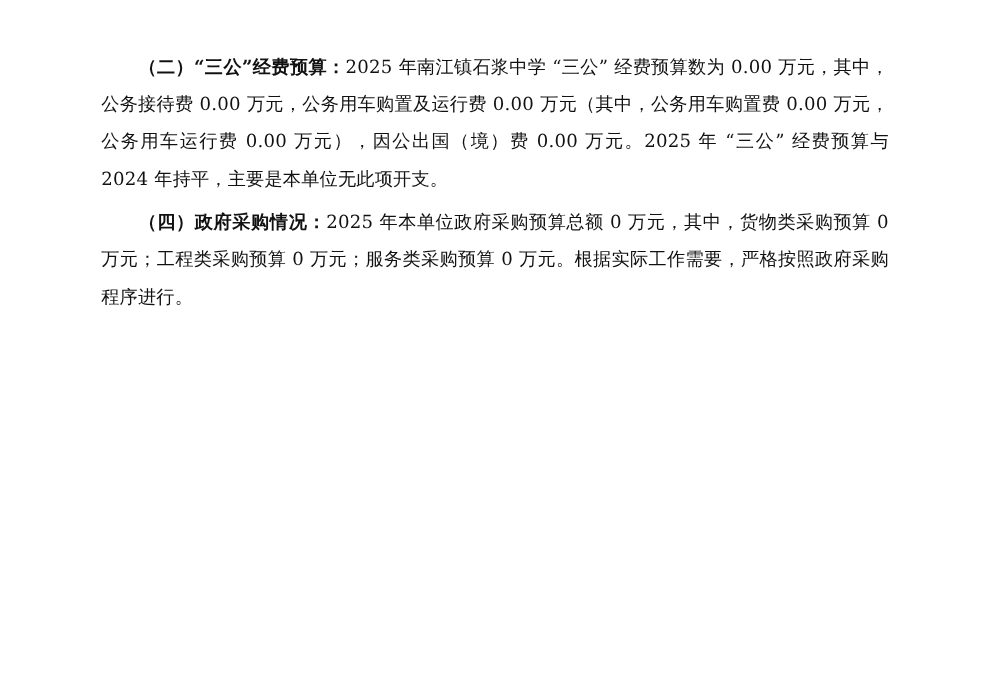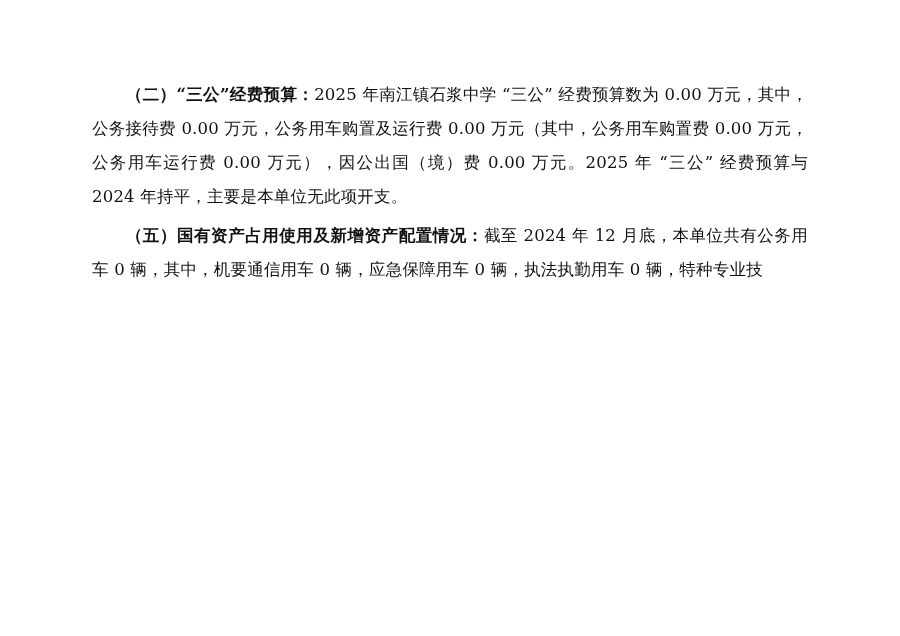--- a/index.html
+++ b/index.html
@@ -13,21 +13,21 @@
     font-family: "DejaVu Serif", "Liberation Serif", serif;
     color: #000000;
     overflow: hidden;
   }
   .page {
     position: relative;
     width: 900px;
     height: 636px;
     background: #ffffff;
     box-sizing: border-box;
-    padding: 78px 92px 0 92px;
+    padding: 44px 92px 0 92px;
   }
   .doc-body {
     font-size: 16.5px;
     line-height: 2.07;
     text-align: justify;
     text-justify: inter-ideograph;
     letter-spacing: 0.2px;
     color: #111111;
   }
   .para {
@@ -43,19 +43,19 @@
 <body>
 
 <div class="page">
   <div class="doc-body">
 
     <p class="para">
       <span class="lead">（二）“三公”经费预算：</span><span>2025 年南江镇石浆中学 “三公” 经费预算数为 0.00 万元，其中，公务接待费 0.00 万元，公务用车购置及运行费 0.00 万元（其中，公务用车购置费 0.00 万元，公务用车运行费 0.00 万元），因公出国（境）费 0.00 万元。2025 年 “三公” 经费预算与 2024 年持平，主要是本单位无此项开支。</span>
     </p>
 
 
+    <p class="para">
+      <span class="lead">（四）政府采购情况：</span><span>2025 年本单位政府采购预算总额 0 万元，其中，货物类采购预算 0 万元；工程类采购预算 0 万元；服务类采购预算 0 万元。根据实际工作需要，严格按照政府采购程序进行。</span>
+    </p>
 
-    <p class="para">
-      <span class="lead">（五）国有资产占用使用及新增资产配置情况：</span><span>截至 2024 年 12 月底，本单位共有公务用车 0 辆，其中，机要通信用车 0 辆，应急保障用车 0 辆，执法执勤用车 0 辆，特种专业技</span>
-    </p>
 
   </div>
 </div>
 
 </body></html>

